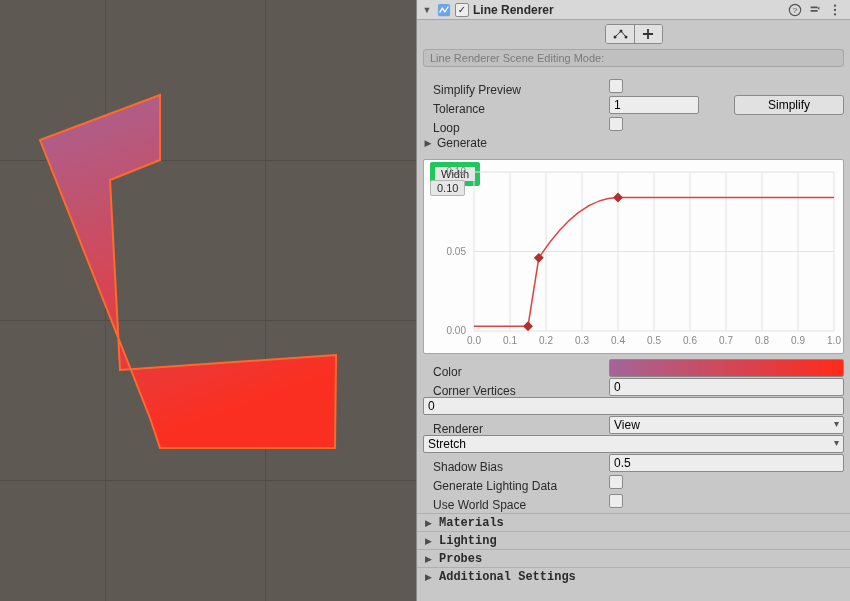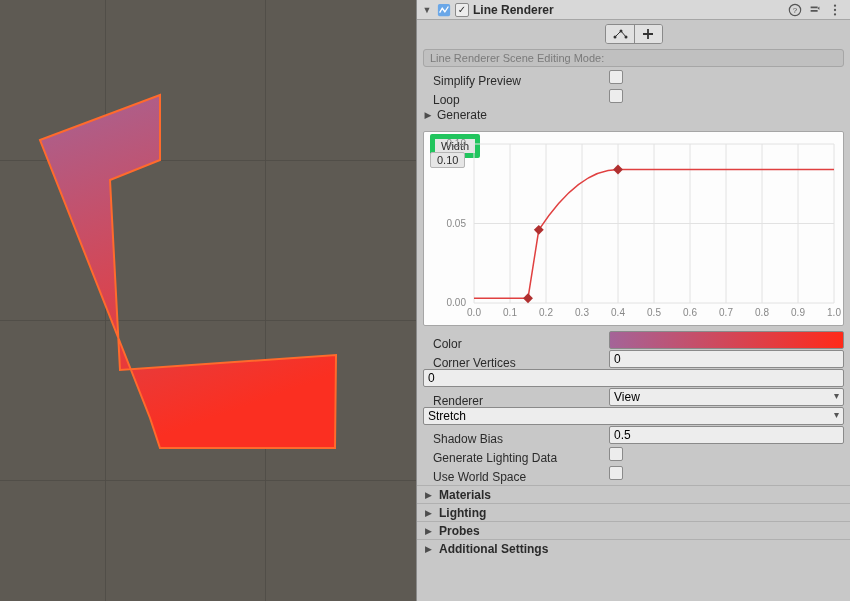--- a/index.html
+++ b/index.html
@@ -14,38 +14,38 @@
   .comp-icon { width: 14px; height: 14px; }
   .checkbox { width: 14px; height: 14px; background: #ededed; border: 1px solid #8a8a8a; border-radius: 2px; display: flex; align-items: center; justify-content: center; font-size: 10px; }
   .component-title { font-weight: bold; flex: 1; }
   .header-icons { display: flex; gap: 6px; align-items: center; padding-right: 4px; }
   .header-icons svg { width: 14px; height: 14px; }
   .body { padding: 4px 6px 0 6px; display: flex; flex-direction: column; gap: 1px; }
   .toolbar { display: flex; justify-content: center; margin-bottom: 4px; }
   .segmented { display: flex; border: 1px solid #8a8a8a; border-radius: 3px; overflow: hidden; background: #e1e1e1; }
   .segmented button { width: 28px; height: 18px; border: none; background: #e1e1e1; display:flex; align-items:center; justify-content:center; cursor:pointer; }
   .segmented button + button { border-left: 1px solid #8a8a8a; }
-  .hintbar { height: 18px; border: 1px solid #a6a6a6; border-radius: 3px; background: #c0c0c0; color: #7a7a7a; padding: 2px 6px; font-size: 11px; margin-bottom: 0; }
+  .hintbar { height: 18px; border: 1px solid #a6a6a6; border-radius: 3px; background: #c0c0c0; color: #7a7a7a; padding: 2px 6px; font-size: 11px; margin-bottom: 9px; }
   .row { display: flex; align-items: center; height: 18px; gap: 6px; }
   .row .label { width: 180px; padding-left: 10px; margin-top: 8px; }
   .foldout { display:flex; align-items:center; height:18px; gap:4px; cursor:pointer; }
   .foldout .tri { width:10px; font-size:9px; color:#4d4d4d; text-align:center; }
   input.text, select.text { height: 18px; border: 1px solid #8a8a8a; background: #ededed; border-radius: 2px; padding: 0 4px; font-size: 12px; font-family: inherit; }
   .btn { height: 20px; border: 1px solid #8a8a8a; background: #e1e1e1; border-radius: 3px; font-size: 12px; cursor:pointer; }
   .curve-panel { background: #fdfdfd; border: 1px solid #a6a6a6; border-radius: 2px; margin: 6px 0 4px 0; position: relative; height: 195px; }
   .curve-title { position:absolute; top:2px; left:6px; background:#e6e6e6; border:5px solid #22c55e; padding:1px 6px; font-size:11px; border-radius:2px; }
   .curve-value { position:absolute; top:20px; left:6px; background:#e6e6e6; border:1px solid #b5b5b5; padding:1px 6px; font-size:11px; border-radius:2px; }
   .curve-panel svg { position:absolute; top:0; left:0; }
   .gradient { height: 18px; border: 1px solid #8a8a8a; border-radius: 2px; flex: 1; }
   .dd { position: relative; flex:1; }
   .dd select { width: 100%; appearance:none; -webkit-appearance:none; padding-right: 24px;}
   .dd::after { content:"▾"; position:absolute; right:5px; top:2px; font-size:10px; color:#555; pointer-events:none;}
   .section-foldout { display:flex; align-items:center; height:18px; gap:4px; padding-left:8px; background:#c8c8c8; border-top:1px solid #b0b0b0; cursor:pointer;}
   .section-foldout .tri { width:10px; font-size:9px; color:#4d4d4d;}
-  .section-foldout span.title { font-weight:bold; }
+  .section-foldout span.title { font-weight:bold;font-family:Liberation Mono, monospace; }
   .spacer-rows { height:2px;}
 </style>
 </head>
 <body>
 
 <div class="scene">
   <div class="grid-h" style="top:160px"></div>
   <div class="grid-h" style="top:320px"></div>
   <div class="grid-h" style="top:480px"></div>
   <div class="grid-v" style="left:105px"></div>
@@ -106,20 +106,26 @@
       </div>
     </div>
 
     <div class="hintbar">Line Renderer Scene Editing Mode:</div>
 
     <div class="row">
       <span class="label">Simplify Preview</span>
       <span class="checkbox"></span>
     </div>
 
+    <div class="row">
+      <span class="label">Tolerance</span>
+      <input class="text" style="width: 90px;" value="1">
+      <div style="flex:1"></div>
+      <button class="btn" style="width:110px">Simplify</button>
+    </div>
 
     <div class="row">
       <span class="label">Loop</span>
       <span class="checkbox"></span>
     </div>
 
     <div class="foldout">
       <span class="tri">▶</span>
       <span>Generate</span>
     </div>

